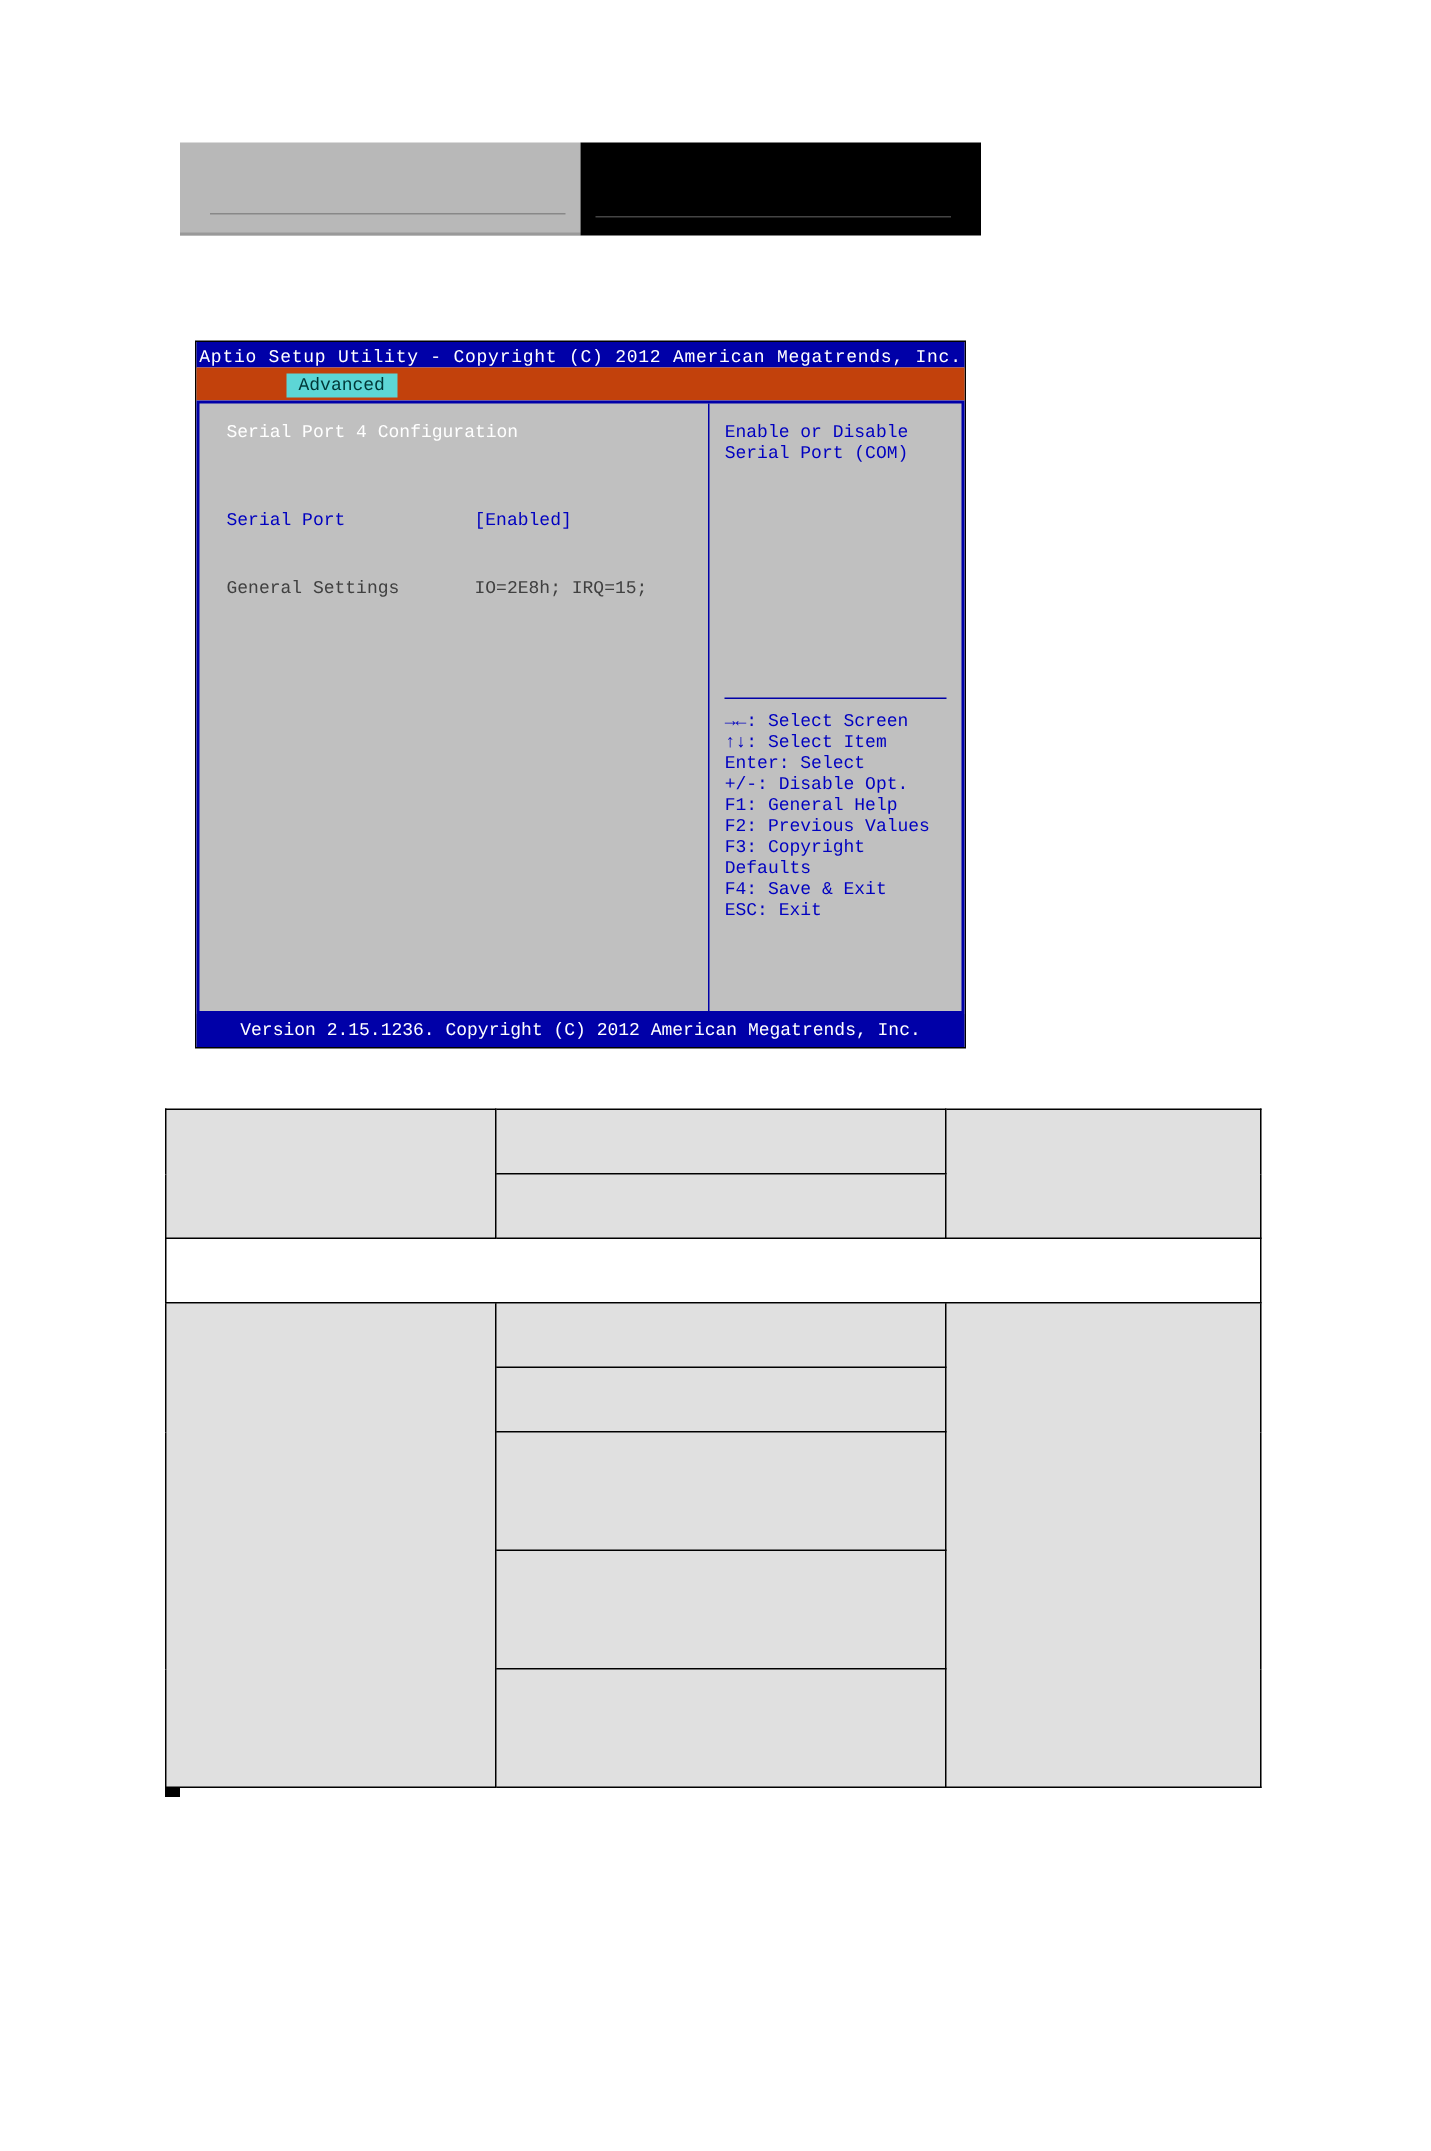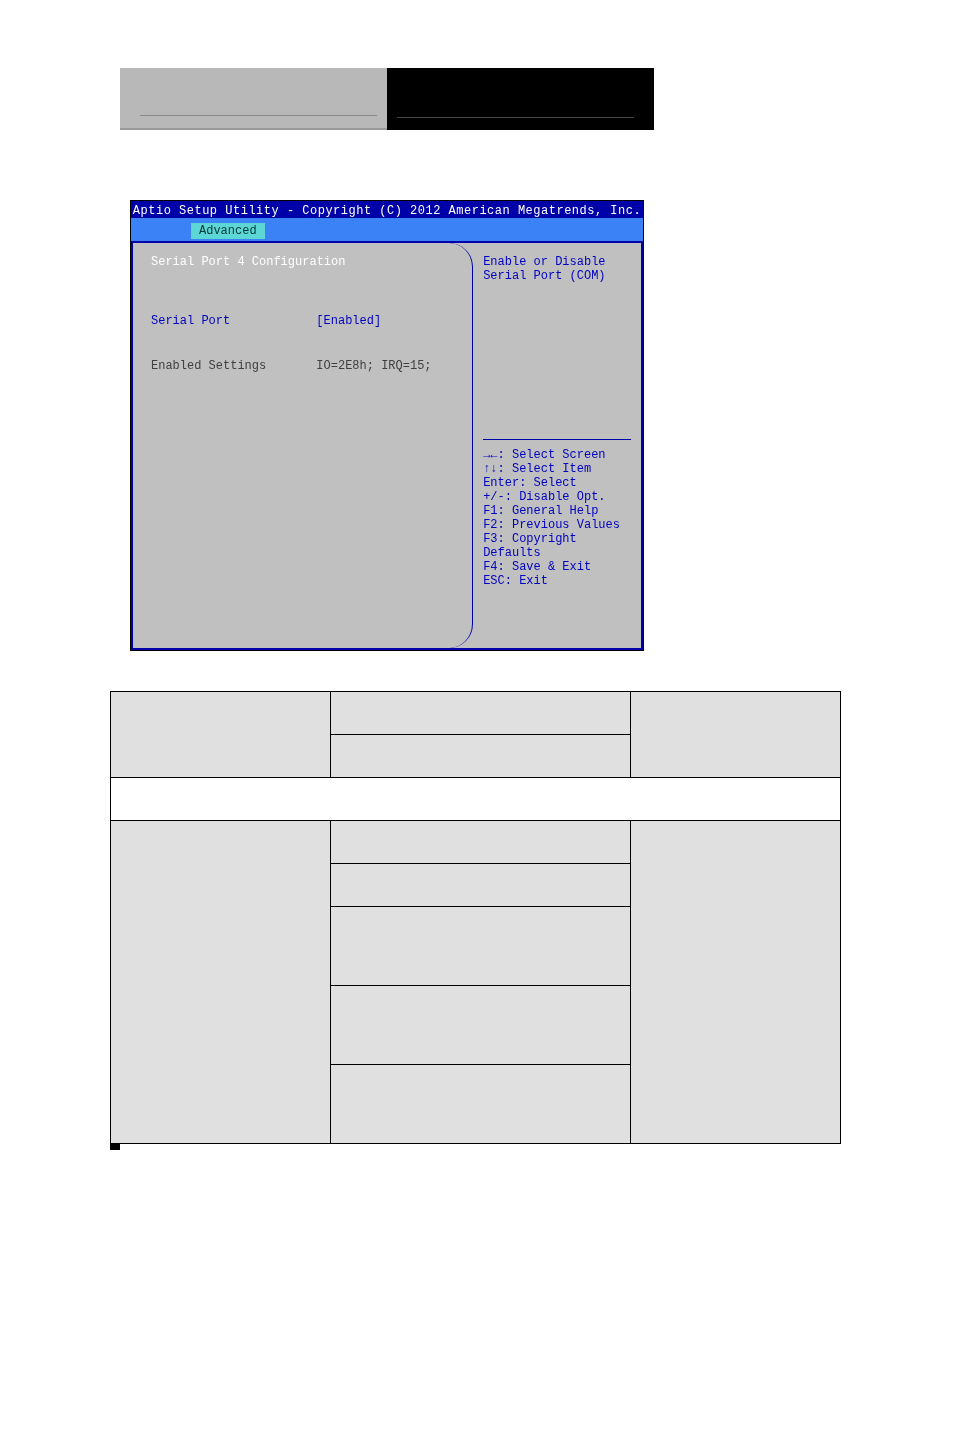--- a/index.html
+++ b/index.html
@@ -5,21 +5,21 @@
   body {
     margin: 0;
     padding: 0;
     background: #fff;
     font-family: Arial, sans-serif;
     width: 954px;
   }
   .page {
     width: 774px;
     position: relative;
-    padding-top: 68px;
+    padding-top: 95px;
   }
   .header-banner {
     display: flex;
     margin: 0 120px 0 120px;
     height: 62px;
   }
   .header-left {
     flex: 1;
     background: #b8b8b8;
     position: relative;
@@ -53,21 +53,21 @@
   .bios-titlebar {
     background: #0000a8;
     color: #fff;
     font-family: "Courier New", monospace;
     font-size: 12px;
     text-align: center;
     padding: 3px 0 0 0;
     letter-spacing: 0.5px;
   }
   .bios-tabbar {
-    background: #3b82f6;
+    background: #c2410c;
     padding: 2px 0 2px 60px;
   }
   .bios-tab {
     display: inline-block;
     background: #5dd6d6;
     color: #003838;
     font-family: "Courier New", monospace;
     font-size: 12px;
     padding: 1px 8px;
   }
@@ -77,21 +77,20 @@
     border: 2px solid #0000a8;
     height: 405px;
   }
   .bios-main {
     flex: 2.05;
     padding: 12px 18px;
     font-family: "Courier New", monospace;
     font-size: 12px;
     color: #404040;
     border-right: 1px solid #0000a8;
-    border-radius: 24px;
   }
   .bios-side {
     flex: 1;
     padding: 12px 10px 10px 10px;
     font-family: "Courier New", monospace;
     font-size: 12px;
     color: #0000c0;
     display: flex;
     flex-direction: column;
   }
@@ -169,39 +168,40 @@
     </div>
     <div class="bios-body">
       <div class="bios-main">
         <div class="white-text">Serial Port 4 Configuration</div>
         <div class="spacer-v"></div>
         <div class="bios-row">
           <div class="bios-label blue-text">Serial Port</div>
           <div class="bios-value blue-text">[Enabled]</div>
         </div>
         <div class="bios-row">
-          <div class="bios-label">Enabled Settings</div>
+          <div class="bios-label">General Settings</div>
           <div class="bios-value">IO=2E8h; IRQ=15;</div>
         </div>
         <div class="spacer-v"></div>
       </div>
       <div class="bios-side">
         <div class="bios-side-help">Enable or Disable Serial Port (COM)</div>
         <div class="bios-side-divider"></div>
         <div>→←: Select Screen</div>
         <div>↑↓: Select Item</div>
         <div>Enter: Select</div>
         <div>+/-: Disable Opt.</div>
         <div>F1: General Help</div>
         <div>F2: Previous Values</div>
         <div>F3: Copyright Defaults</div>
         <div>F4: Save &amp; Exit</div>
         <div>ESC: Exit</div>
       </div>
     </div>
+    <div class="bios-footer">Version 2.15.1236. Copyright (C) 2012 American Megatrends, Inc.</div>
   </div>
 
   <table class="settings-table">
     <colgroup>
       <col class="c1">
         <col class="c2">
         <col class="c3">
     </colgroup>
     <tbody>
         <tr>

